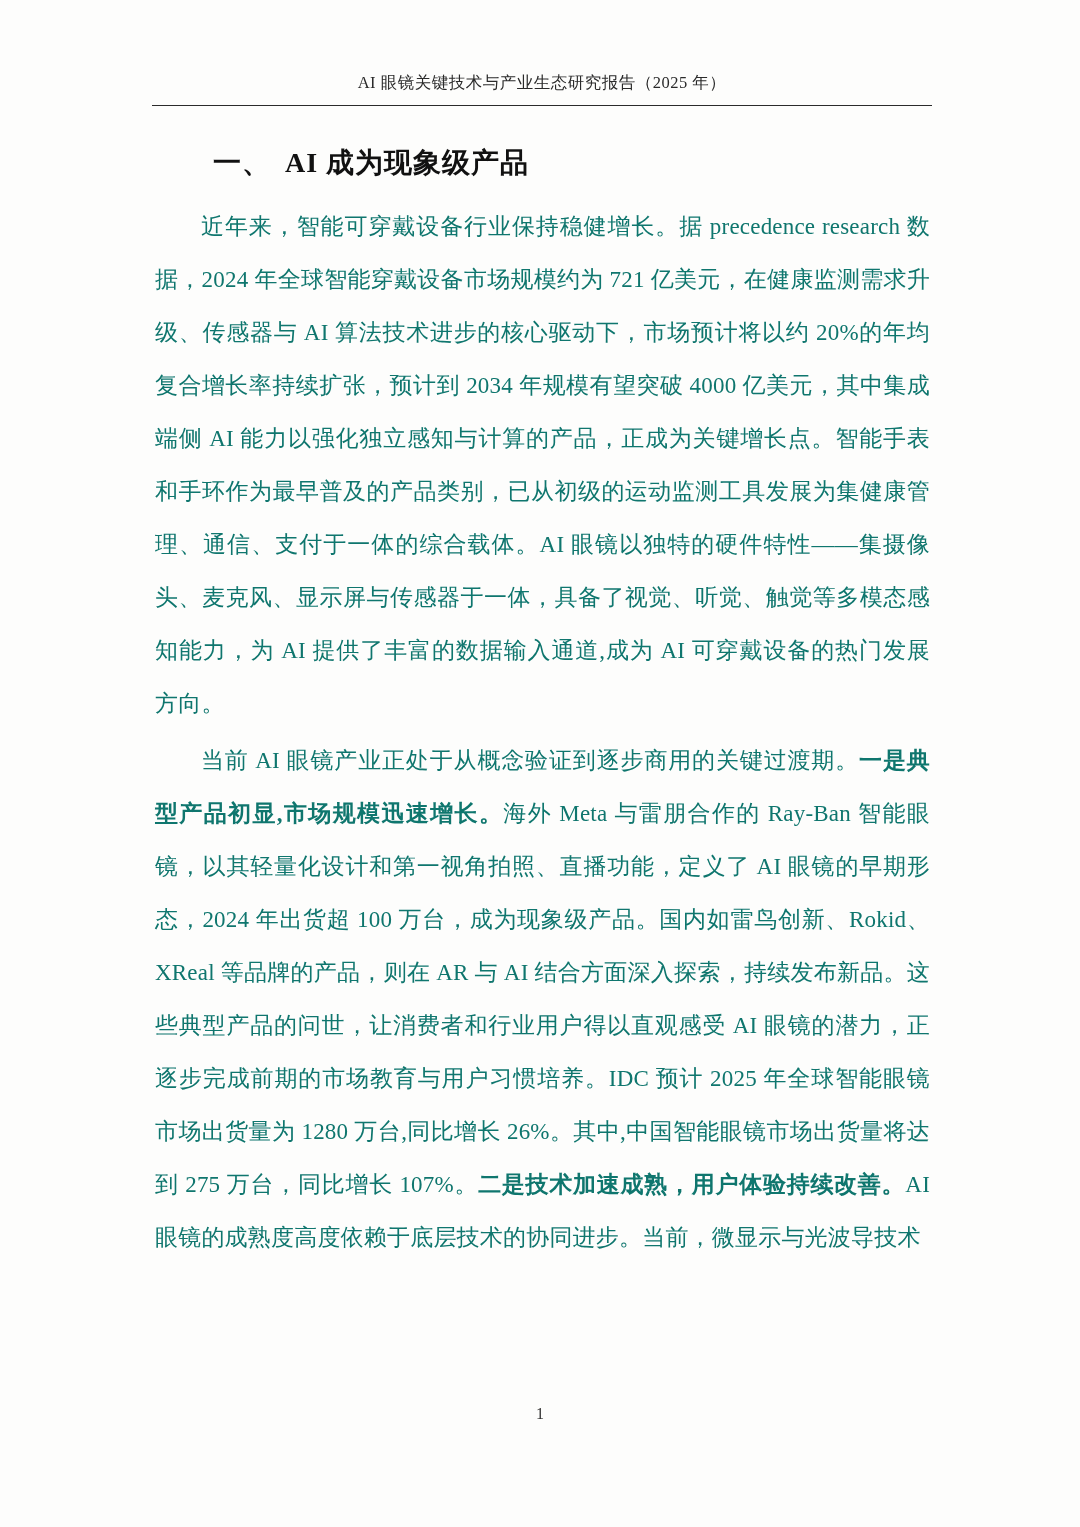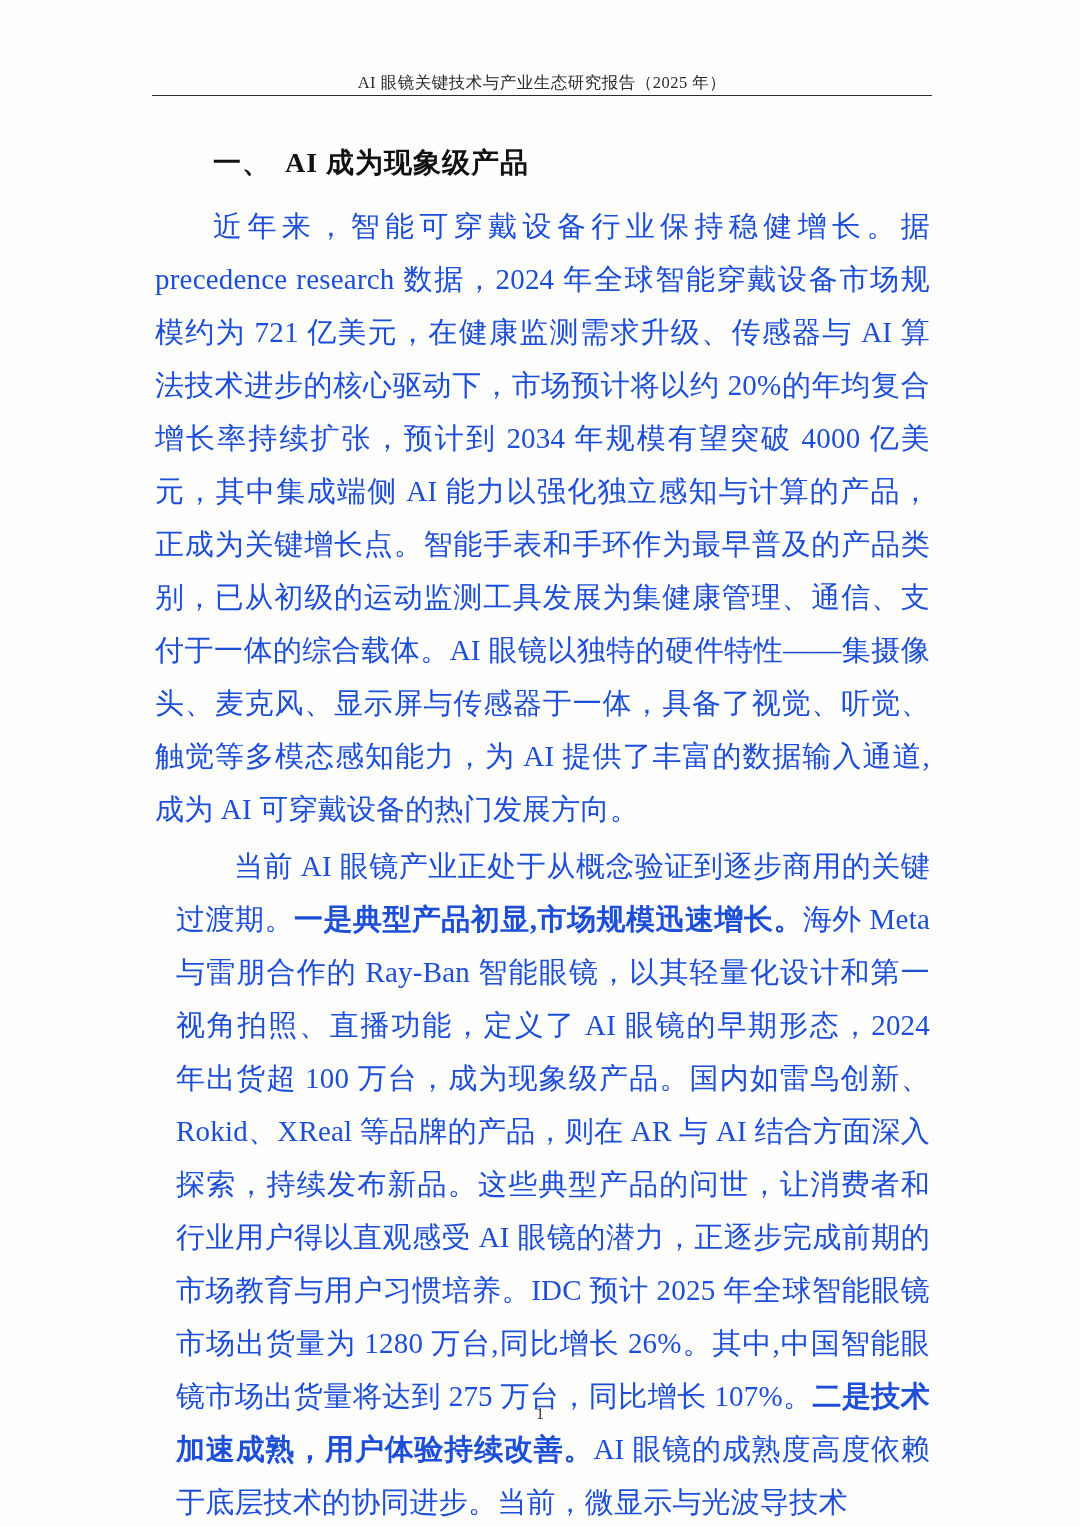--- a/index.html
+++ b/index.html
@@ -24,53 +24,52 @@
   }
   .header {
     position: absolute;
     left: 152px;
     top: 72px;
     width: 780px;
     text-align: center;
     font-size: 16.5px;
     letter-spacing: 0.5px;
     color: #2a2a2a;
-    padding-bottom: 1px;
+    padding-bottom: 11px;
     border-bottom: 1.2px solid #2b2b2b;
   }
   .content {
     position: absolute;
     left: 155px;
     top: 128px;
     width: 775px;
   }
   h1.section-title {
     font-size: 28px;
     font-weight: bold;
     margin: 16px 0 18px 0;
     padding-left: 58px;
     letter-spacing: 1px;
     color: #111;
   }
   h1.section-title .num {
     margin-right: 14px;
   }
   p.para {
-    font-size: 29px;
+    font-size: 23px;
     line-height: 53px;
     margin: 0 0 0 0;
     text-align: justify;
     text-justify: inter-ideograph;
     text-indent: 2em;
-    color: #1d4ed8;
+    color: #0f766e;
     letter-spacing: 0.2px;
   }
   p.para + p.para {
     margin-top: 4px;
-    margin-left: 21px;
   }
   b.bold {
     font-weight: bold;
   }
   .footer-num {
     position: absolute;
     left: 0;
     top: 1405px;
     width: 1080px;
     text-align: center;

